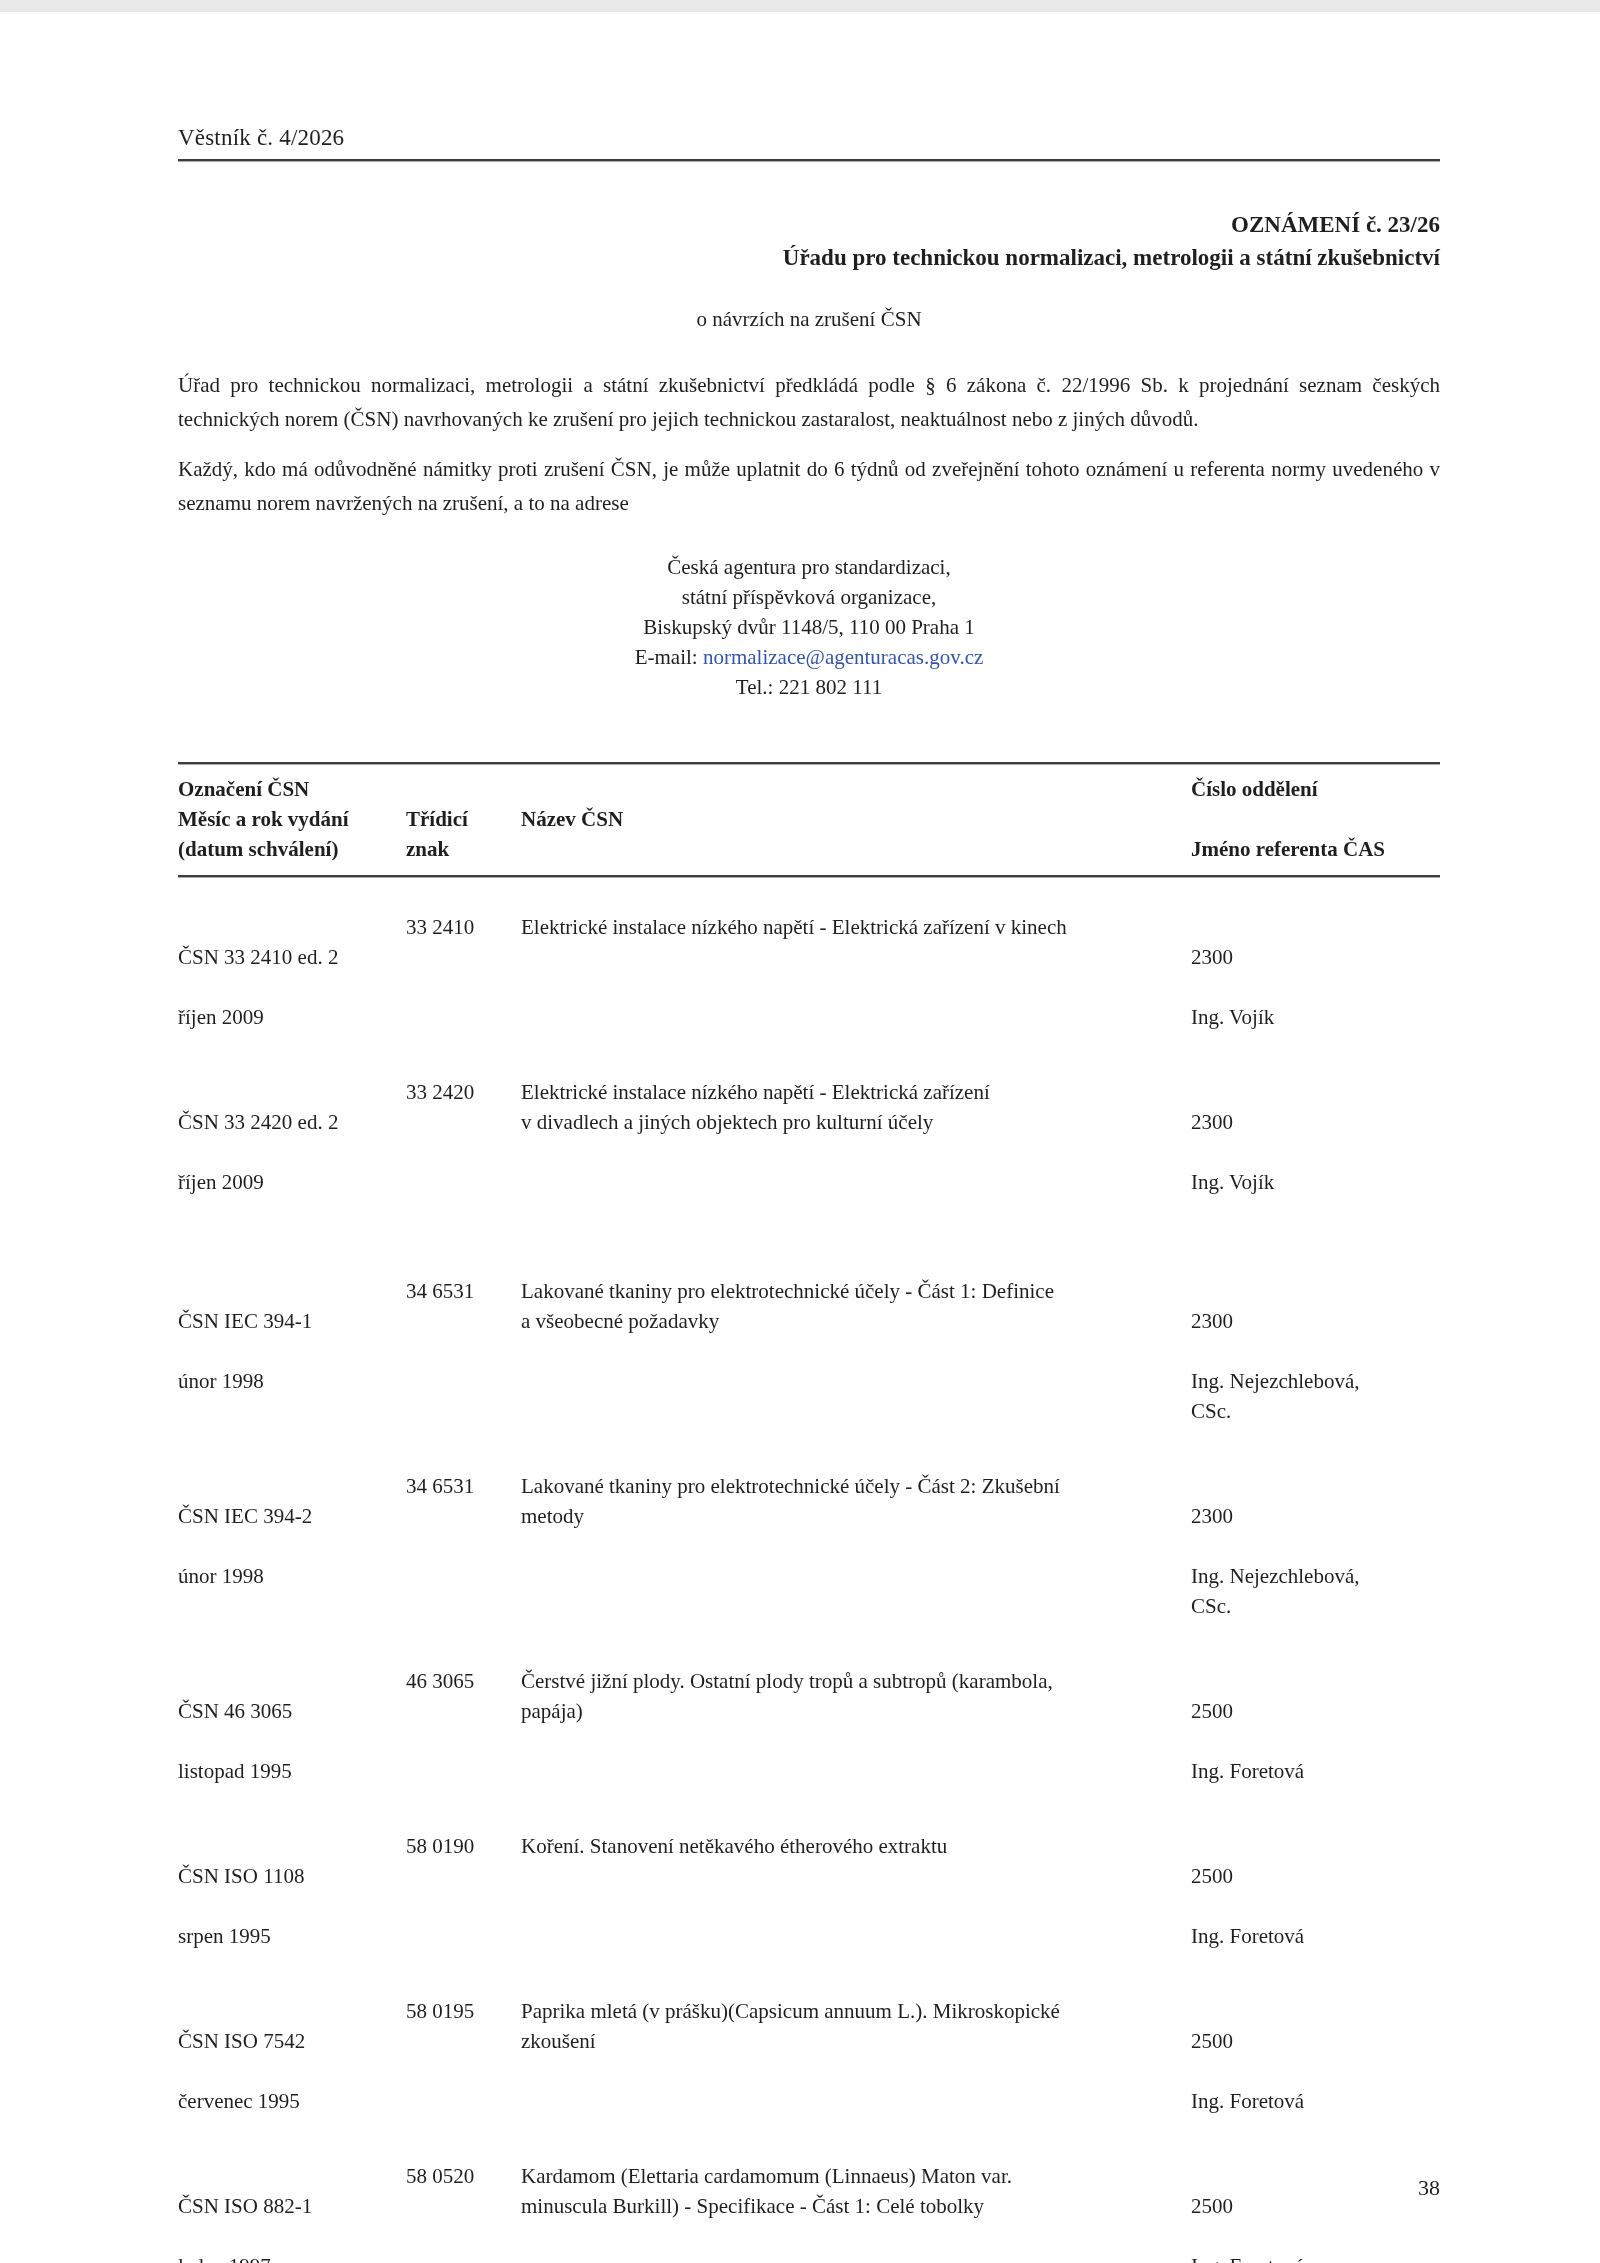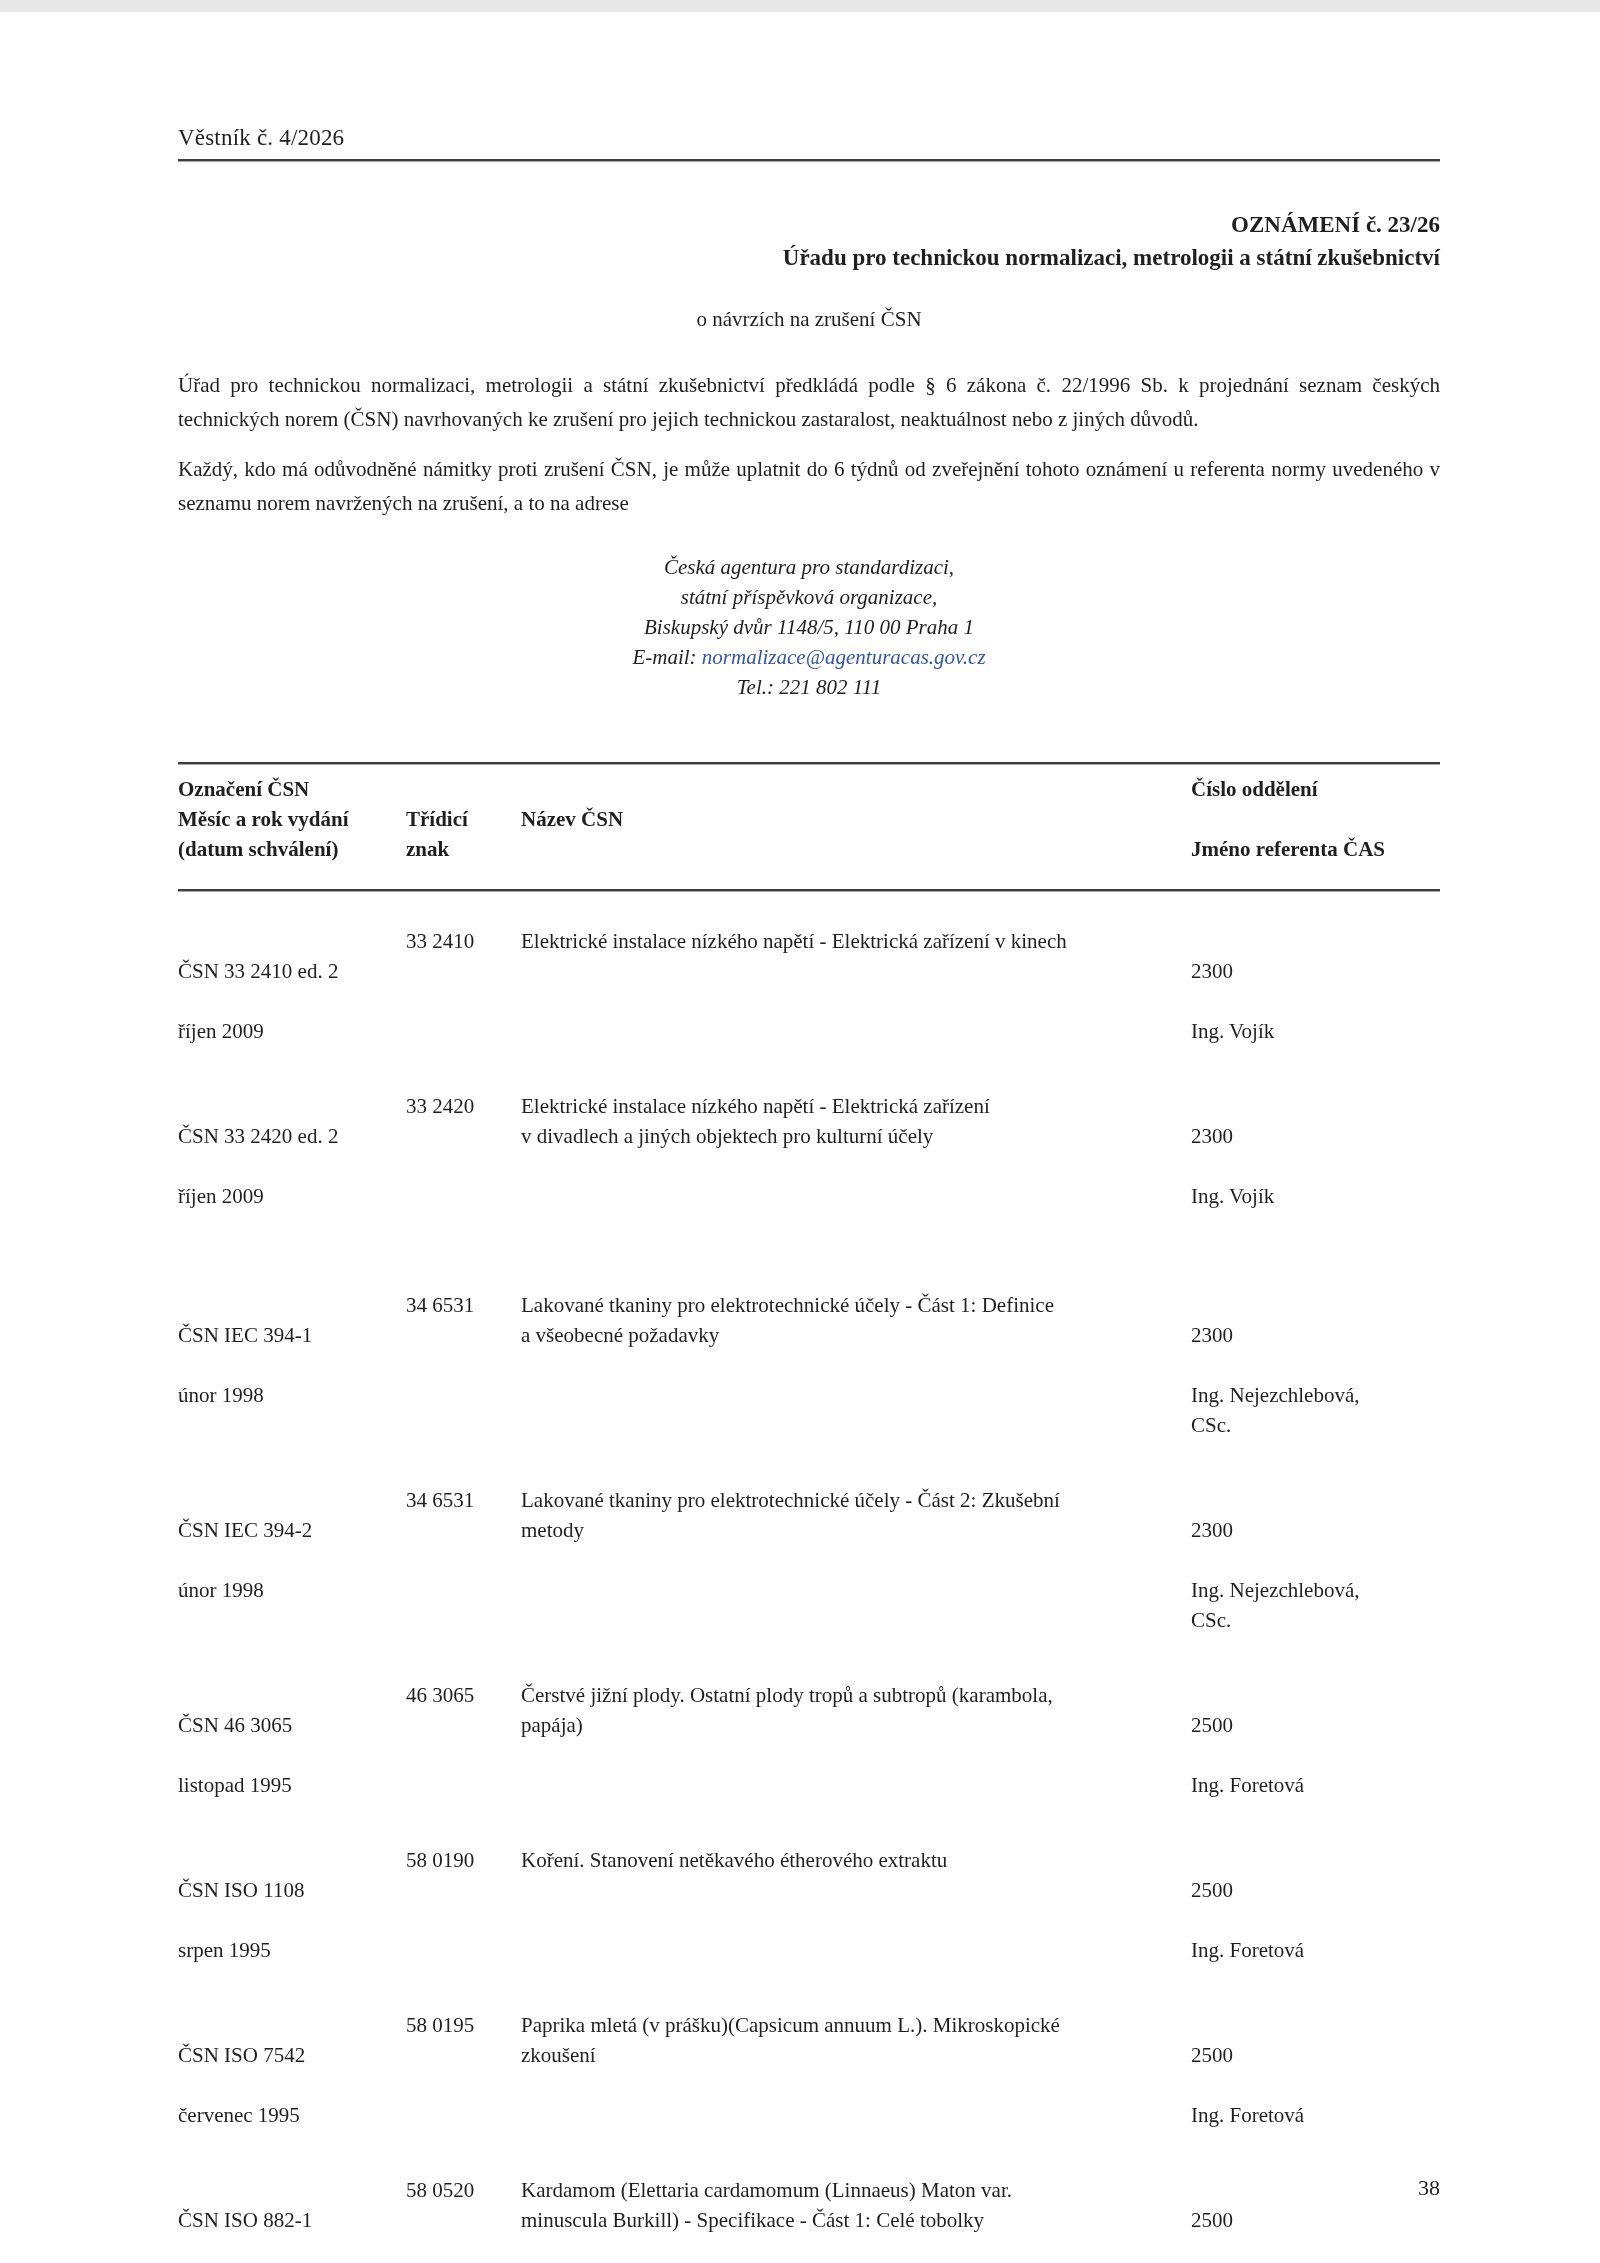--- a/index.html
+++ b/index.html
@@ -49,36 +49,35 @@
     font-size: 21px;
     line-height: 34px;
     text-align: justify;
   }
   .para + .para { margin-top: 16px; }
   .address {
     margin-top: 32px;
     text-align: center;
     font-size: 21px;
     line-height: 30px;
-    font-style: italic;
   }
   .address a {
     color: var(--link, #3555a5);
     text-decoration: none;
   }
   .rule-table-top { margin-top: 60px; }
   .cols {
     display: grid;
     grid-template-columns: 228px 115px 670px 1fr;
   }
   .thead {
     font-weight: bold;
     font-size: 21px;
     line-height: 30px;
-    padding: 9px 0 25px 0;
+    padding: 9px 0 11px 0;
   }
   .thead .cell { white-space: pre-line; }
   .rows {
     margin-top: 34px;
     font-size: 21px;
     line-height: 30px;
   }
   .row { padding-bottom: 15px; }
   .row:nth-child(3) { padding-top: 34px; }
   .cell { white-space: pre-line; padding-right: 14px; }

